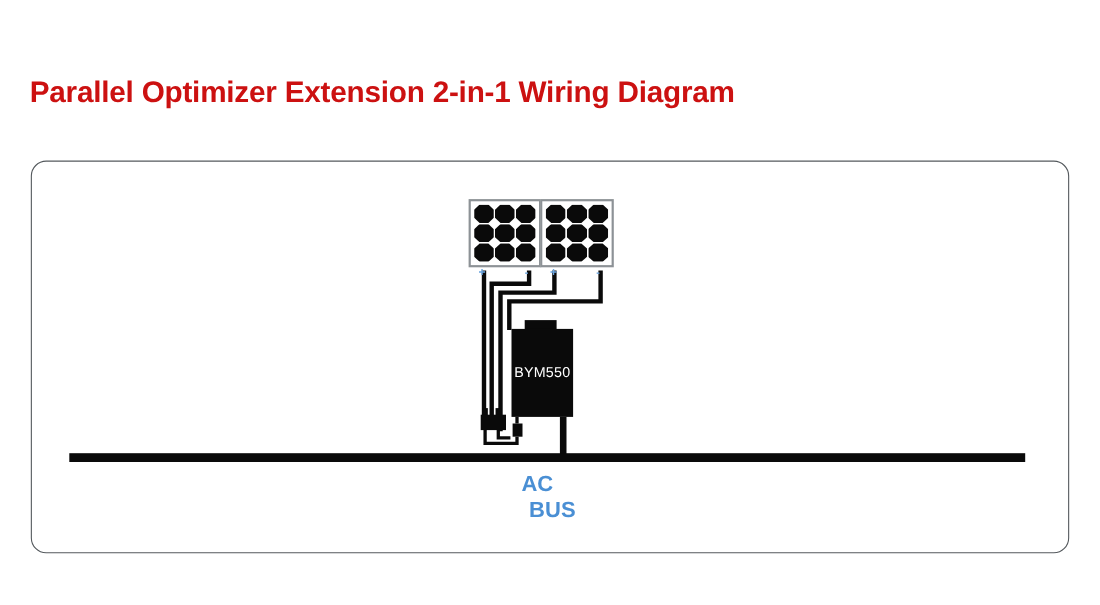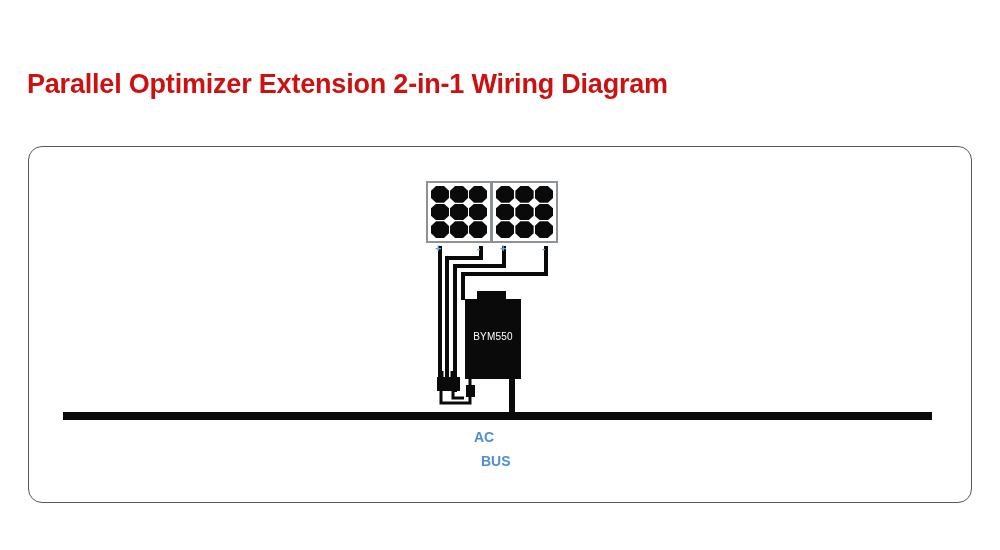--- a/index.html
+++ b/index.html
@@ -101,21 +101,21 @@
     height: 9px;
     background: #0a0a0a;
   }
   #inverter-label {
     position: absolute;
     left: 465px;
     top: 331px;
     width: 56px;
     text-align: center;
     color: #ffffff;
-    font-size: 10px;
+    font-size: 13px;
     font-family: "Liberation Sans", sans-serif;
     letter-spacing: 0.2px;
   }
 
   
   #connector-plug-body {
     position: absolute;
     left: 437px;
     top: 377px;
     width: 23px;
@@ -137,21 +137,21 @@
     left: 63px;
     top: 412px;
     width: 869px;
     height: 8px;
     background: #0a0a0a;
   }
 
   .bus-label {
     position: absolute;
     color: #4a8fd4;
-    font-size: 14px;
+    font-size: 20px;
     font-weight: bold;
     line-height: 1;
     font-family: "Liberation Sans", sans-serif;
   }
   #ac-bus-label-ac  { left: 474px; top: 430px; }
   #ac-bus-label-bus { left: 469px; top: 454px; margin-left: 12px; }
 </style>
 </head>
 <body>
 

